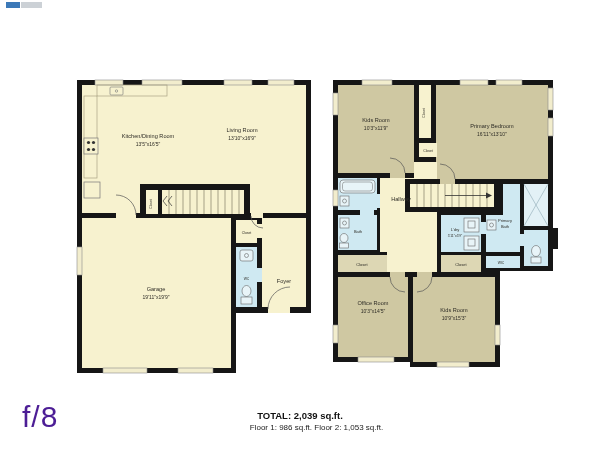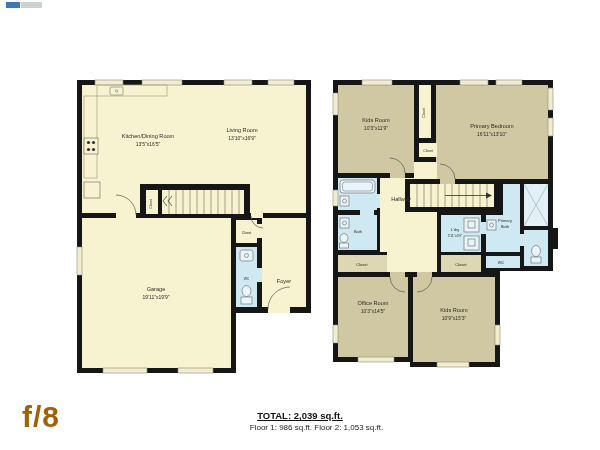--- a/index.html
+++ b/index.html
@@ -8,27 +8,27 @@
   .watermark{position:absolute;left:6px;top:2px;display:flex;gap:1px;}
   .watermark .wm-blue{width:14px;height:6px;background:#3c79b8;}
   .watermark .wm-gray{width:21px;height:6px;background:#ccd1d6;}
   svg{position:absolute;left:0;top:0;}
   svg text{fill:#2e2c26;}
   .room-name{font-size:5.6px;}
   .room-dims{font-size:5px;}
   .tiny{font-size:3.4px;}
   .small{font-size:4px;}
   .footer-total{position:absolute;left:0;right:0;top:410px;text-align:center;
-                font-size:9.5px;font-weight:bold;color:#111;text-decoration:underline;}
+                font-size:9.5px;font-weight:bold;color:#111;}
   .footer-floors{position:absolute;left:0;right:0;top:423px;text-align:center;
                  font-size:8px;color:#222;margin-left:33px;}
   .footer-disclaimer{position:absolute;left:0;right:0;top:438px;text-align:center;
                      font-size:7.5px;color:#222;}
-  .logo{position:absolute;left:22px;top:400px;font-size:30px;font-weight:700;
-        color:#a16207;letter-spacing:1px;}
+  .logo{position:absolute;left:22px;top:400px;font-size:30px;font-weight:400;
+        color:#4c1d95;letter-spacing:1px;}
 </style>
 </head>
 <body>
 
 <div class="canvas">
 
   <div class="watermark">
     <span class="wm-blue"></span>
     <span class="wm-gray"></span>
   </div>

